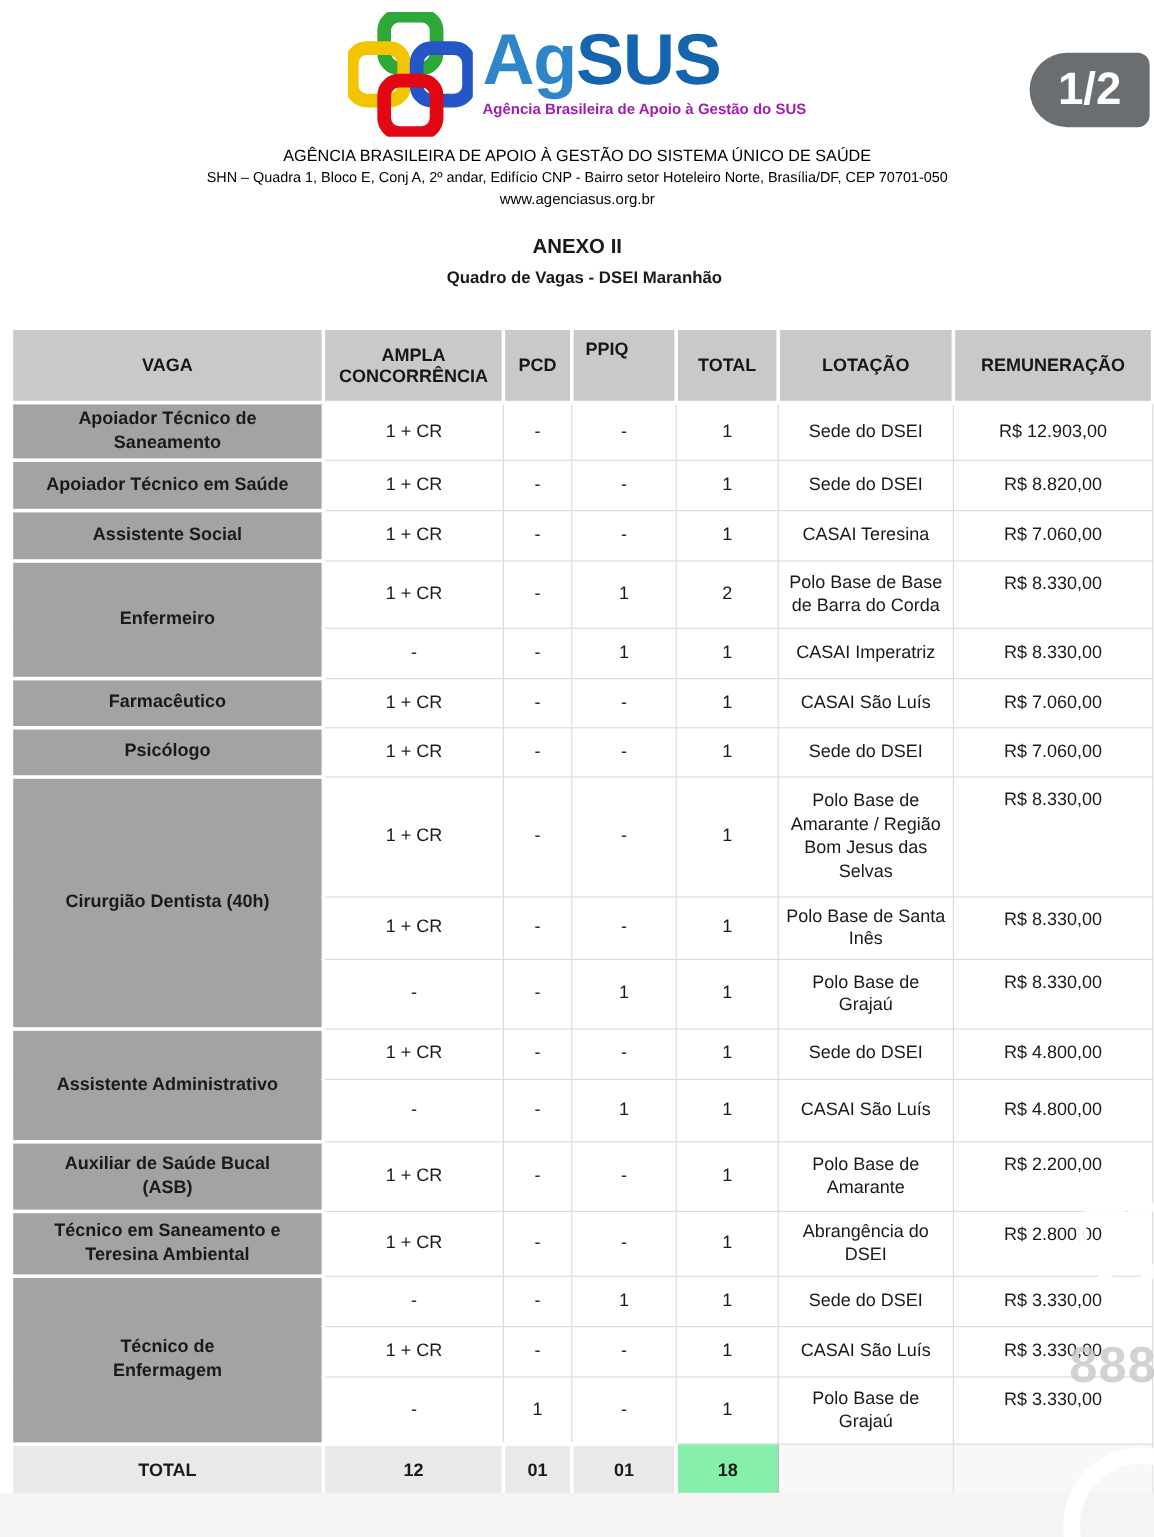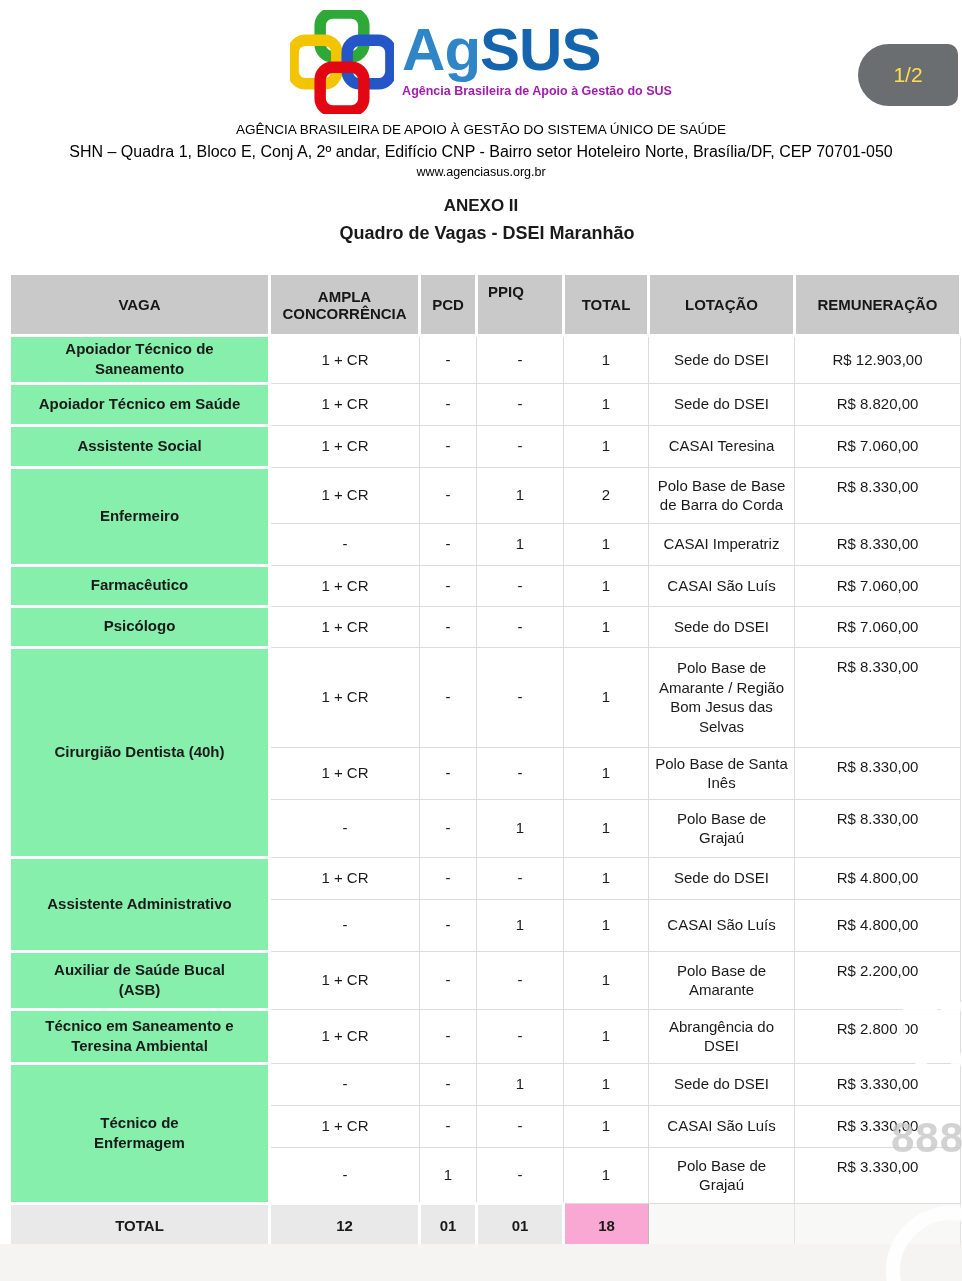--- a/index.html
+++ b/index.html
@@ -11,61 +11,61 @@
   .letterhead{position:absolute;top:10px;left:0;right:0;text-align:center;}
   .logo-row{display:flex;justify-content:center;align-items:flex-start;gap:8px;}
   .logo-cross{width:104px;height:104px;flex:0 0 auto;}
   .wordmark-col{display:flex;flex-direction:column;align-items:flex-start;padding-top:10px;}
   .wordmark{font-size:60px;line-height:1;letter-spacing:-1px;}
   .wordmark .ag{color:#2e86c9;font-weight:700;}
   .wordmark .sus{color:#1464ae;font-weight:800;}
   .tagline{color:#a21caf;font-size:12.5px;font-weight:700;margin-top:4px;}
   .org-lines{margin-top:6px;line-height:1.45;color:#000000;}
   .org-line1{font-size:13.5px;}
-  .org-line2{font-size:16px;}
+  .org-line2{font-size:12px;}
   .org-line3{font-size:12.5px;}
   
   .page-badge{
     position:absolute;top:44px;right:4px;width:100px;height:62px;
     background:#6a6e71;border-radius:31px 10px 10px 31px;
     display:flex;align-items:center;justify-content:center;
-    color:#fde047;font-size:21px;font-weight:400;
+    color:#ffffff;font-size:38px;font-weight:700;
   }
   
   .doc-titles{position:absolute;top:196px;left:0;right:0;text-align:center;}
   .anexo{font-size:17px;font-weight:700;}
-  .subtitle{font-size:18px;font-weight:700;margin-top:7px;margin-left:12px;}
+  .subtitle{font-size:14px;font-weight:700;margin-top:7px;margin-left:12px;}
   
   .vagas-table{
     position:absolute;top:272px;left:8px;width:954px;
     border-collapse:collapse;table-layout:fixed;font-size:15px;
   }
   .vagas-table th{
     background:#c9c9c9;border:3px solid #ffffff;font-weight:700;
     font-size:15px;color:#171717;vertical-align:middle;padding:2px;
   }
   .vagas-table th.ppiq{vertical-align:top;text-align:left;padding:8px 0 0 10px;}
   .vagas-table tr.head{height:62px;}
   td.vaga{
-    background:#86efac;border:3px solid #ffffff;font-weight:700;
+    background:#a3a3a3;border:3px solid #ffffff;font-weight:700;
     text-align:center;vertical-align:middle;white-space:pre-line;
     padding:2px 14px;line-height:1.35;
   }
   td.data{
     background:#ffffff;border:1px solid #dcdcdc;text-align:center;
     vertical-align:middle;padding:2px 4px;line-height:1.3;
   }
   td.lot{white-space:pre-line;}
   td.rt{vertical-align:top;padding-top:9px;}
   tr.rh41{height:41px;} tr.rh42{height:42px;} tr.rh44{height:44px;}
   tr.rh52{height:52px;} tr.rh54{height:54px;} tr.rh56{height:56px;}
   tr.rh58{height:58px;} tr.rh100{height:100px;}
   tr.total-row td{font-weight:700;}
   td.tgray{background:#e9e9e9;border:3px solid #ffffff;text-align:center;vertical-align:middle;}
-  td.twhite{background:#f9a8d4;border:1px solid #b9b9b9;text-align:center;vertical-align:middle;margin-top:30px;}
+  td.twhite{background:#86efac;border:1px solid #b9b9b9;text-align:center;vertical-align:middle;margin-top:30px;}
   td.tempty{background:#f8f8f7;border:1px solid #e3e3e2;}
   
   .bottom-strip{position:absolute;left:0;right:0;top:1244px;height:37px;background:#f5f4f2;}
   .heart-overlay{position:absolute;left:893px;top:1000px;width:92px;height:88px;opacity:.92;}
   .like-count{
     position:absolute;left:891px;top:1114px;font-size:42px;font-weight:700;
     color:#c7c7c7;opacity:.8;letter-spacing:1px;white-space:nowrap;
   }
   .ring-overlay{position:absolute;left:876px;top:1196px;width:150px;height:150px;opacity:.95;}
 </style>

